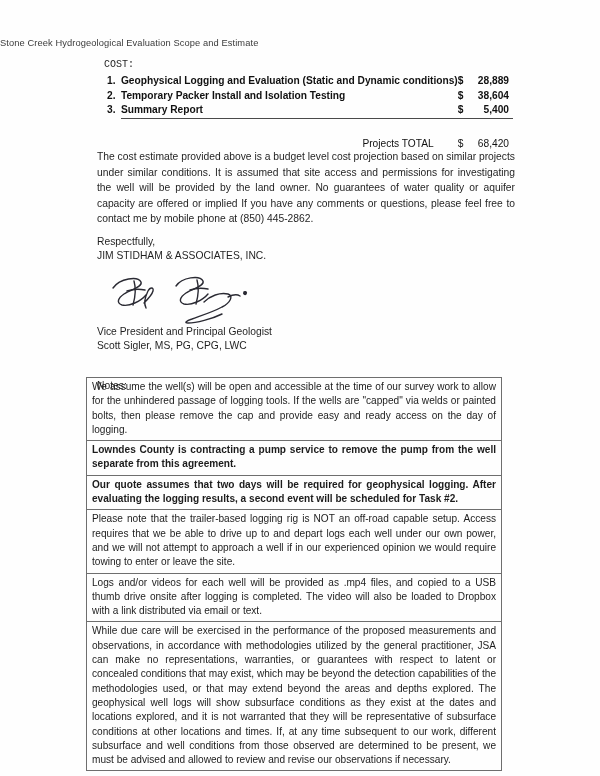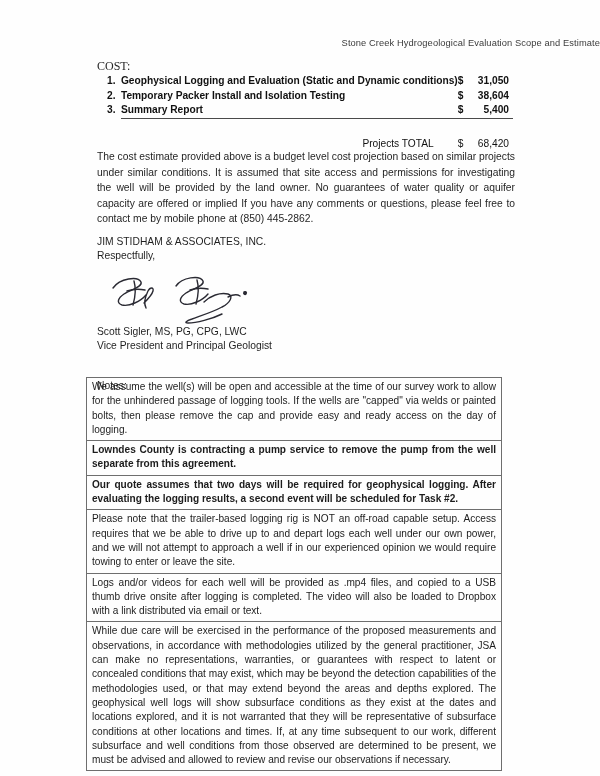--- a/index.html
+++ b/index.html
@@ -23,34 +23,34 @@
     height: 776px;
     background: #fefefe;
   }
 
   
   .doc-header {
     position: absolute;
     left: 0;
     top: 38px;
     width: 600px;
-    text-align: right;
+    text-align: left;
     font-family: "Liberation Sans", sans-serif;
     font-size: 9.3px;
     color: #3b3b3b;
     letter-spacing: 0.1px;
   }
 
   
   .cost-label {
     position: absolute;
-    left: 97px;
+    left: 104px;
     top: 59px;
-    font-size: 12px;
-    font-family: Liberation Serif, serif;
+    font-size: 10px;
+    font-family: Liberation Mono, monospace;
     color: #262626;
   }
 
   .cost-table {
     position: absolute;
     left: 97px;
     top: 74px;
     width: 416px;
     border-collapse: collapse;
     font-size: 10.2px;
@@ -164,21 +164,21 @@
   <div class="doc-header">Stone Creek Hydrogeological Evaluation Scope and Estimate</div>
 
   <div class="cost-label">COST:</div>
 
   <table class="cost-table">
     <tbody>
       <tr>
         <td class="c-num">1.</td>
         <td class="c-desc">Geophysical Logging and Evaluation (Static and Dynamic conditions)</td>
         <td class="c-cur">$</td>
-        <td class="c-amt">31,050</td>
+        <td class="c-amt">28,889</td>
       </tr>
       <tr>
         <td class="c-num">2.</td>
         <td class="c-desc">Temporary Packer Install and Isolation Testing</td>
         <td class="c-cur">$</td>
         <td class="c-amt">38,604</td>
       </tr>
       <tr class="underlined">
         <td class="c-num">3.</td>
         <td class="c-desc">Summary Report</td>
@@ -190,44 +190,44 @@
         <td class="c-desc total-label">Projects TOTAL</td>
         <td class="c-cur">$</td>
         <td class="c-amt">68,420</td>
       </tr>
     </tbody>
   </table>
 
   <div class="body-para">The cost estimate provided above is a budget level cost projection based on similar projects under similar conditions. It is assumed that site access and permissions for investigating the well will be provided by the land owner. No guarantees of water quality or aquifer capacity are offered or implied If you have any comments or questions, please feel free to contact me by mobile phone at (850) 445-2862.</div>
 
   <div class="closing">
+    <div>Respectfully,</div>
     <div>JIM STIDHAM &amp; ASSOCIATES, INC.</div>
-    <div>Respectfully,</div>
   </div>
 
   <div class="signature-wrap">
     <svg width="170" height="55" viewBox="0 0 170 55" fill="none" xmlns="http://www.w3.org/2000/svg">
       <g stroke="#2a2a33" stroke-width="1.4" stroke-linecap="round" stroke-linejoin="round" fill="none">
         <path d="M13 16 C20 6, 38 4, 41 10 C43 15, 30 18, 24 22 C18 26, 16 31, 22 33 C29 35, 41 29, 46 23"></path>
         <path d="M34 9 C36 16, 35 26, 33 33"></path>
         <path d="M27 19 C33 17, 40 17, 45 18"></path>
         <path d="M44 31 C48 27, 52 23, 53 19 C54 15, 50 15, 48 19 C45 25, 44 32, 46 36"></path>
         <path d="M76 14 C82 5, 100 3, 103 9 C105 14, 92 17, 86 21 C80 25, 78 30, 84 32 C91 34, 103 28, 108 22"></path>
         <path d="M97 8 C99 15, 98 25, 96 32"></path>
         <path d="M90 18 C96 16, 103 16, 108 17"></path>
         <path d="M104 30 C110 24, 120 20, 128 22 C134 24, 130 31, 122 35 C113 40, 100 44, 92 47 C86 49, 84 51, 88 51 C96 51, 112 47, 122 42"></path>
         <path d="M128 25 C132 23, 137 22, 140 24"></path>
         <path d="M144 20 C146 19, 147 20, 146 22 C145 23, 143 22, 144 20Z" fill="#2a2a33"></path>
       </g>
     </svg>
   </div>
 
   <div class="signer">
+    <div>Vice President and Principal Geologist</div>
     <div>Scott Sigler, MS, PG, CPG, LWC</div>
-    <div>Vice President and Principal Geologist</div>
   </div>
 
   <div class="notes-label">Notes:</div>
 
   <table class="notes-table">
     <tbody>
       <tr>
         <td>We assume the well(s) will be open and accessible at the time of our survey work to allow for the unhindered passage of logging tools.  If the wells are "capped" via welds or painted bolts, then please remove the cap and provide easy and ready access on the day of logging.</td>
       </tr>
       <tr>

